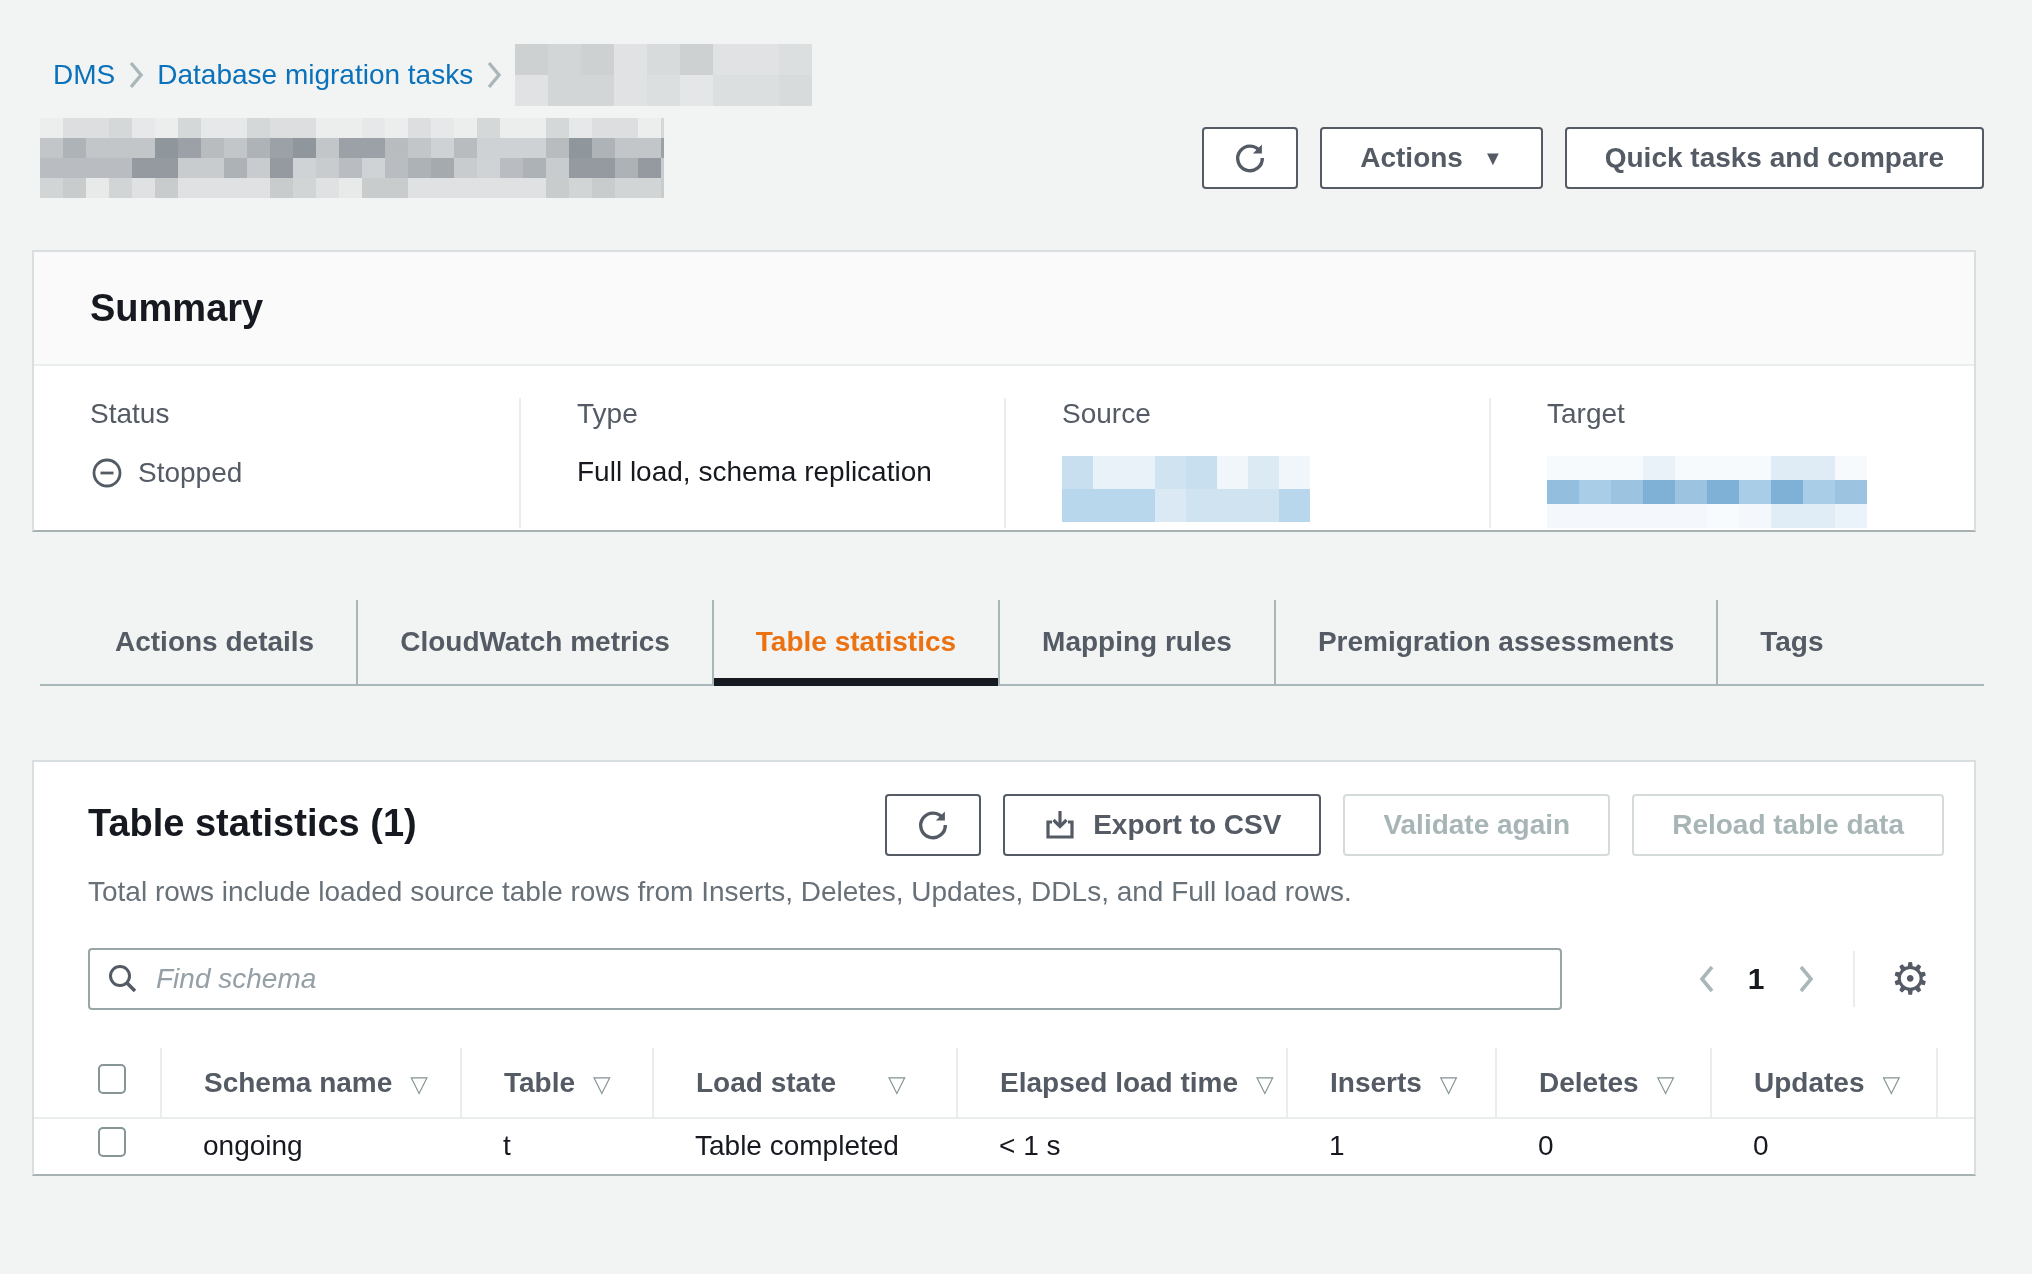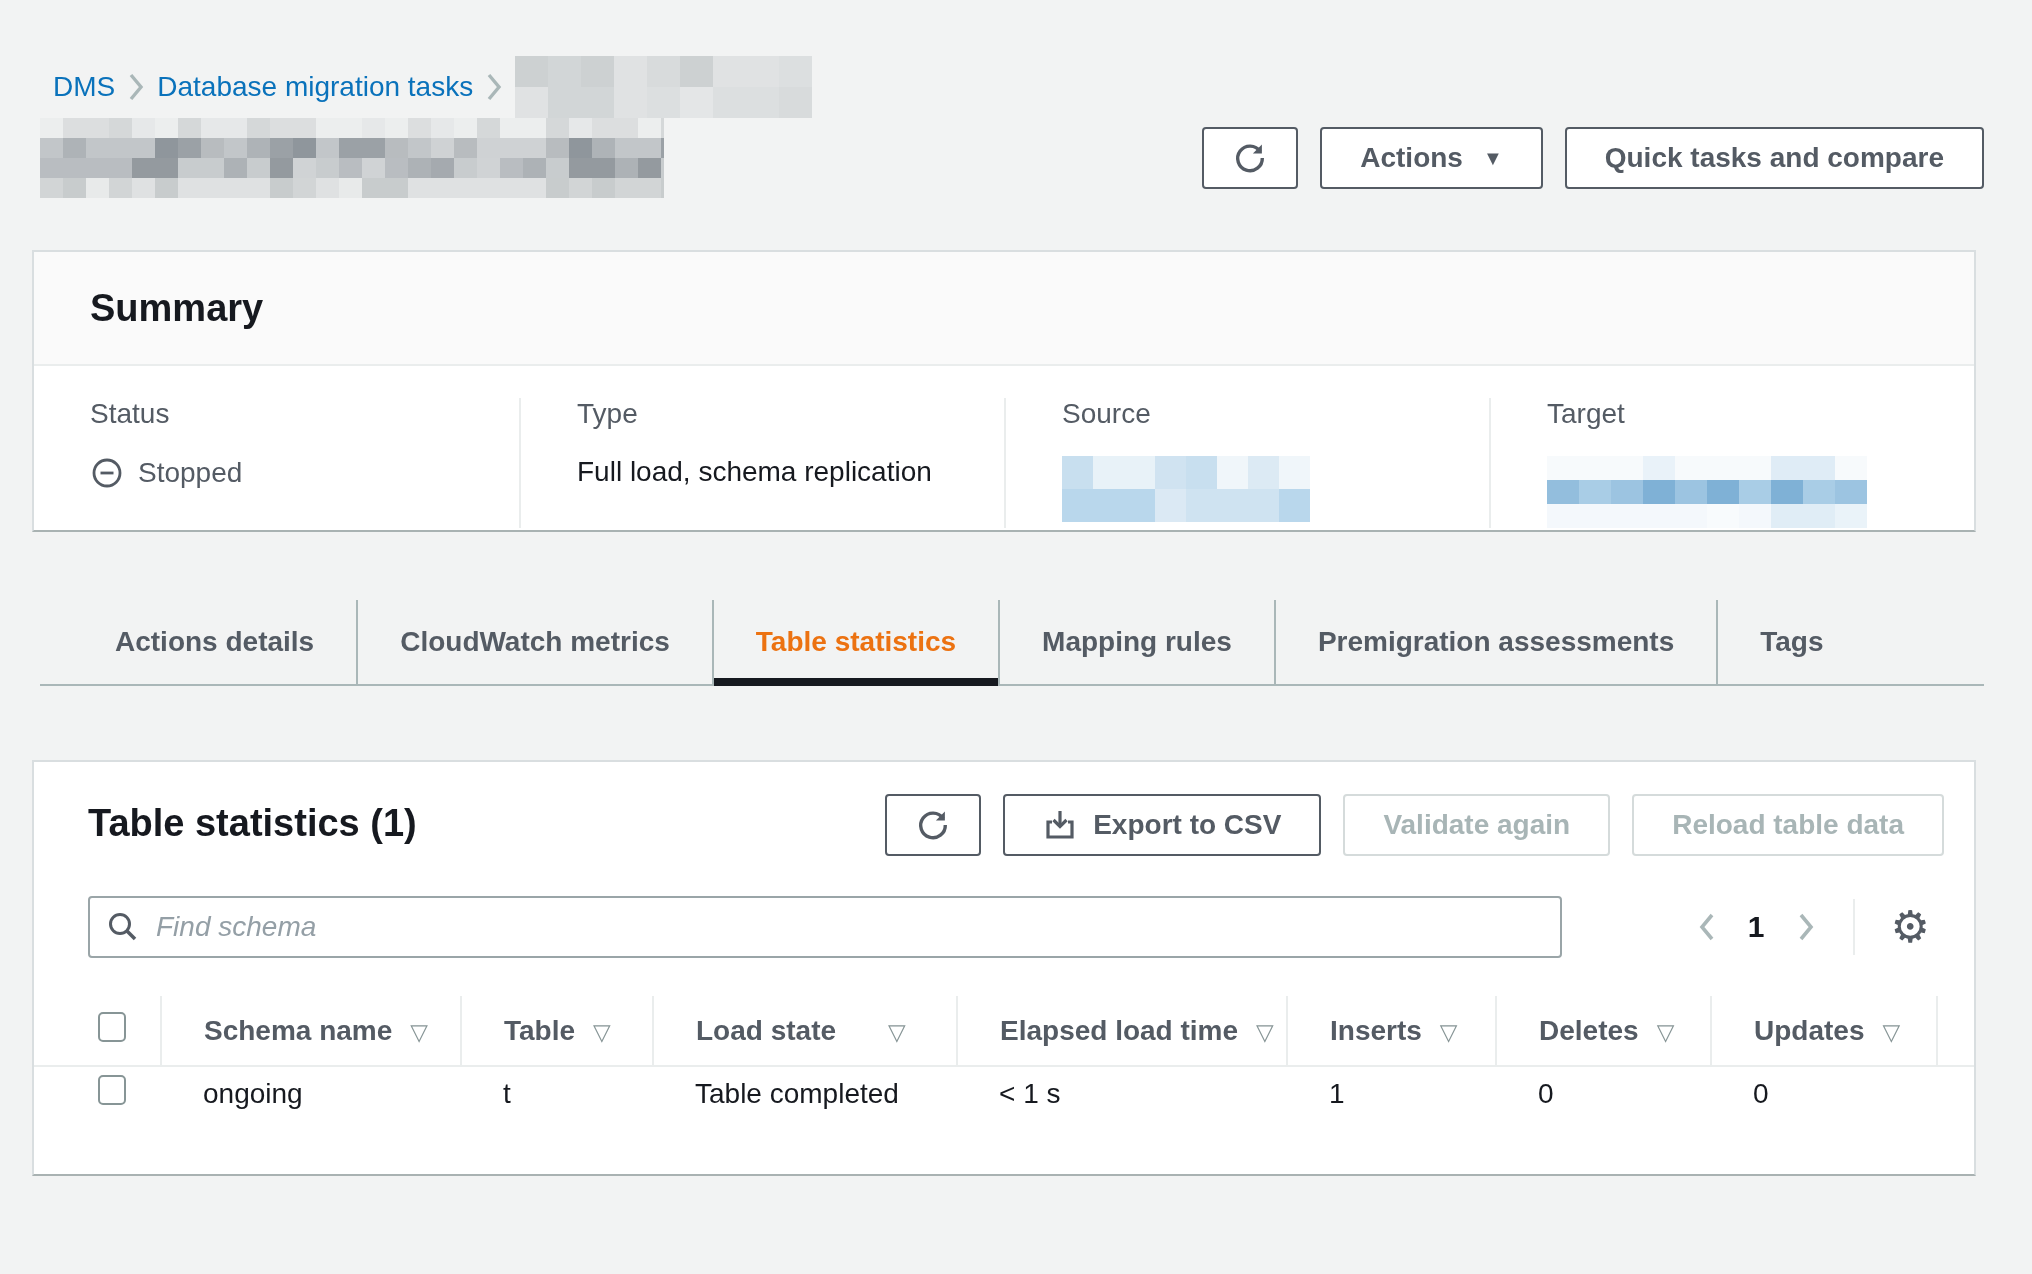--- a/index.html
+++ b/index.html
@@ -5,21 +5,21 @@
   * { margin:0; padding:0; box-sizing:border-box; }
   html,body { background:#f2f3f3; }
   body {
     width:2032px; height:1274px;
     font-family:"Liberation Sans", sans-serif;
     color:#16191f; overflow:hidden; position:relative;
   }
   .page { position:absolute; inset:0; }
 
   
-  .breadcrumb { position:absolute; left:53px; top:56px; display:flex; align-items:center; gap:11px; font-size:28px; }
+  .breadcrumb { position:absolute; left:53px; top:44px; display:flex; align-items:center; gap:11px; font-size:28px; }
   .crumb-link { color:#0a72bb; text-decoration:none; cursor:pointer; }
   .crumb-sep svg { display:block; }
   .crumb-redacted { width:297px; height:62px; overflow:hidden; }
 
   
   .page-header { position:absolute; left:40px; top:118px; width:1944px; height:80px;
     display:flex; justify-content:space-between; align-items:center; }
   .title-redacted { width:624px; height:80px; overflow:hidden; }
   .header-actions { display:flex; align-items:center; gap:22px; }
 
@@ -380,20 +380,21 @@
           <span>Export to CSV</span>
         </button>
         <button class="btn disabled" aria-disabled="true">
           <span>Validate again</span>
         </button>
         <button class="btn disabled" aria-disabled="true">
           <span>Reload table data</span>
         </button>
       </div>
     </div>
+    <p class="stats-desc">Total rows include loaded source table rows from Inserts, Deletes, Updates, DDLs, and Full load rows.</p>
 
     <div class="toolbar">
       <div class="search-wrap">
         <span class="search-icon">
           <svg class="icon-svg" width="34" height="34" viewBox="0 0 34 34">
             <circle cx="14" cy="14" r="9.5" fill="none" stroke="#545b64" stroke-width="3"></circle>
             <line x1="21" y1="21" x2="29" y2="29" stroke="#545b64" stroke-width="3.6"></line>
           </svg>
         </span>
         <input class="search-input" type="text" placeholder="Find schema" style="">

